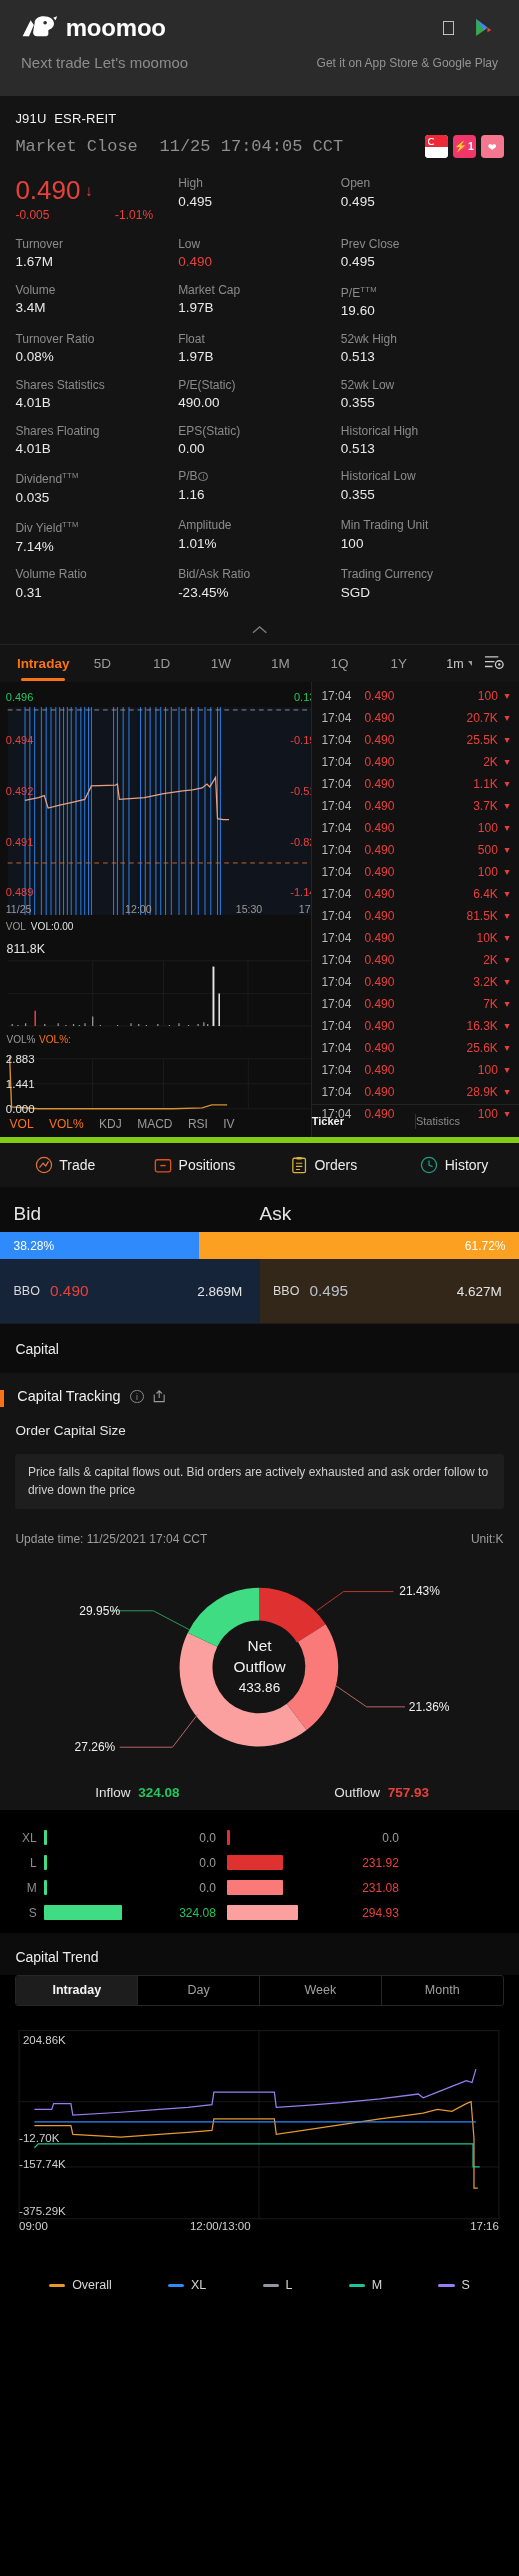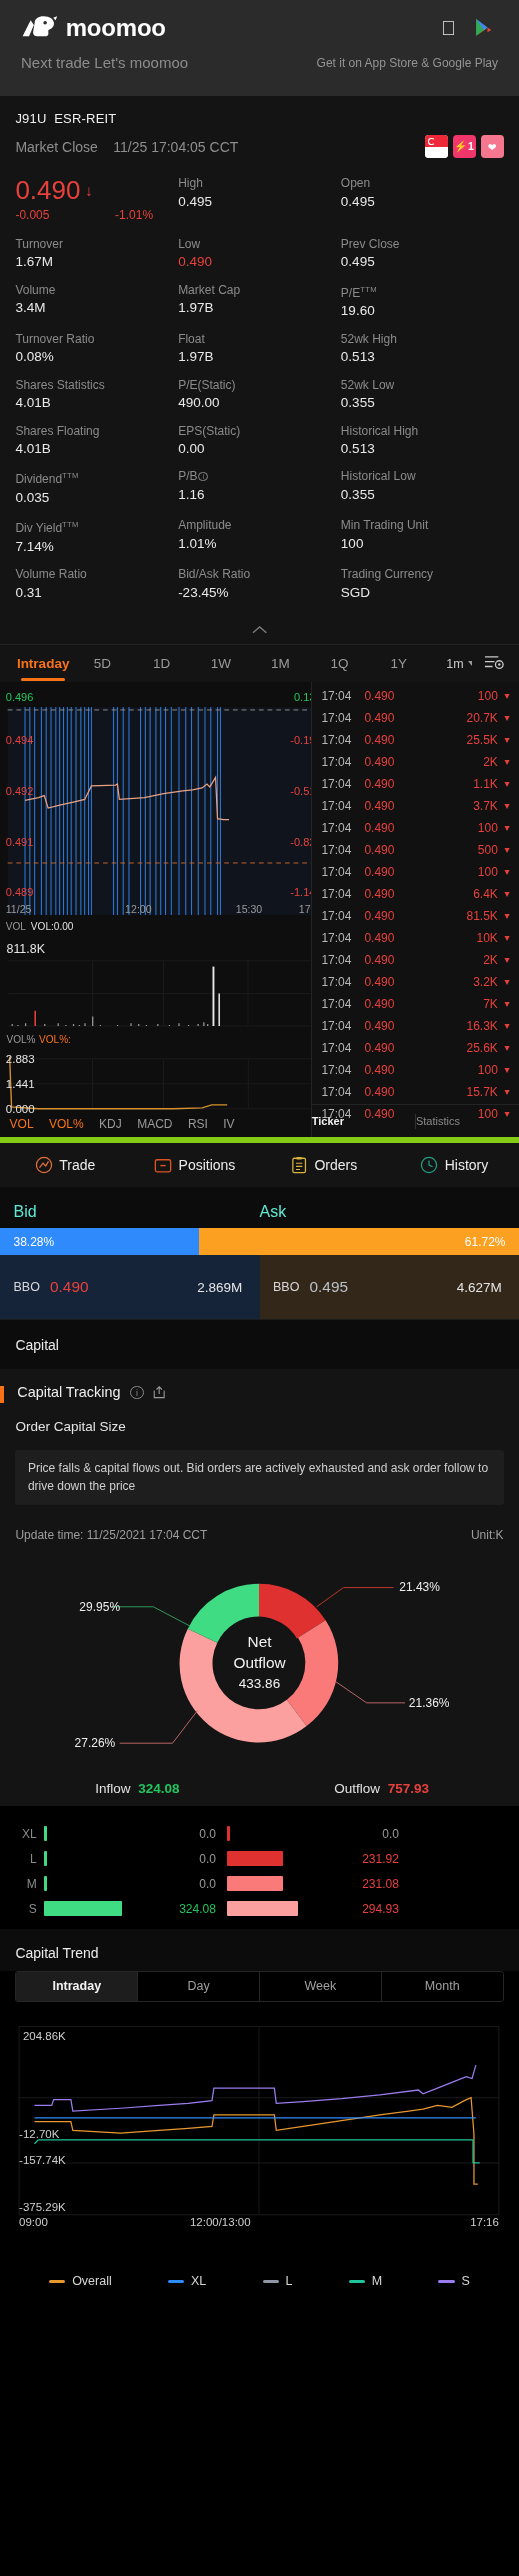--- a/index.html
+++ b/index.html
@@ -19,21 +19,21 @@
   .apple { font-size:20px; color:#e6e6e6; line-height:1; }
   .promo-sub { display:flex; align-items:center; justify-content:space-between; margin-top:12.5px; }
   .promo-tag { font-size:15px; color:#8c8c8c; }
   .promo-cta { font-size:12px; color:#949494; }
 
   
   .quote { background:#141414; padding:15.4px 15.4px 3.8px 15.4px; }
   .sym-line { font-size:13px; color:#f1f1f1; letter-spacing:0.2px; }
   .sym-line .code { margin-right:7.7px; }
   .status-line { display:flex; align-items:center; justify-content:space-between; margin-top:8.7px; }
-  .status-text { font-size:14px; color:#8e8e8e; }
+  .status-text { font-size:17px; color:#8e8e8e;font-family:Liberation Mono, monospace; }
   .status-text .ts { margin-left:11.5px; }
   .badges { display:flex; gap:4.8px; }
   .badge { width:23px; height:23px; border-radius:3.8px; display:flex; align-items:center;
            justify-content:center; font-size:10.6px; color:#fff; }
   .badge-flag { background:#fff; overflow:hidden; position:relative; }
   .badge-flag .top { position:absolute; left:0; top:0; width:100%; height:50%; background:#ed2939; }
   .badge-flag .bot { position:absolute; left:0; bottom:0; width:100%; height:50%; background:#fff; }
   .badge-flag .moon { position:absolute; left:2.9px; top:2.9px; width:6.7px; height:6.7px; border-radius:50%;
                       border:1.9px solid #fff; border-right-color:transparent; }
   .badge-l1 { background:#f0376b; font-weight:700; }
@@ -90,21 +90,21 @@
   .ind-row span.on { color:#f97316; }
 
   
   .actionbar { display:flex; background:#141414; height:50px; align-items:center;
                border-top:6px solid #84cc16; }
   .act { flex:1; display:flex; align-items:center; justify-content:center; gap:6.7px;
          font-size:14px; color:#ececec; }
 
   
   .ba-wrap { background:#0c0c0c; padding-top:7.7px; }
-  .ba-hdr { display:flex; font-size:16px; color:#5eead4; padding:7.7px 13.5px;align-items:flex-end; }
+  .ba-hdr { display:flex; font-size:19px; color:#e5e5e5; padding:7.7px 13.5px;align-items:flex-end; }
   .ba-hdr div { flex:1; }
   .ba-bar { display:flex; height:27px; font-size:12px; color:#fff; }
   .ba-bar .bid { background:#2f8bfb; display:flex; align-items:center; padding-left:13.5px; }
   .ba-bar .ask { background:#fca021; display:flex; align-items:center; justify-content:flex-end;
                  padding-right:13.5px; flex:1; }
   .ba-row { display:flex; height:64px; font-size:14px; }
   .ba-cell { display:flex; align-items:center; }
   .ba-cell.bidc { background:#16243a; }
   .ba-cell.askc { background:#33271a; flex:1; }
   .ba-cell .tag { color:#d9d9d9; font-size:12.5px; width:50px; padding-left:13.5px; }
@@ -594,21 +594,21 @@
         </div>
       <div class="tickrow">
         <span class="tk-time">17:04</span>
         <span class="tk-price">0.490</span>
         <span class="tk-vol">100</span>
         <span class="tk-caret">▼</span>
         </div>
       <div class="tickrow">
         <span class="tk-time">17:04</span>
         <span class="tk-price">0.490</span>
-        <span class="tk-vol">15.7K</span>
+        <span class="tk-vol">28.9K</span>
         <span class="tk-caret">▼</span>
         </div>
       <div class="tickrow">
         <span class="tk-time">17:04</span>
         <span class="tk-price">0.490</span>
         <span class="tk-vol">100</span>
         <span class="tk-caret">▼</span>
         </div>
     </div>
     <div class="tk-footer">

